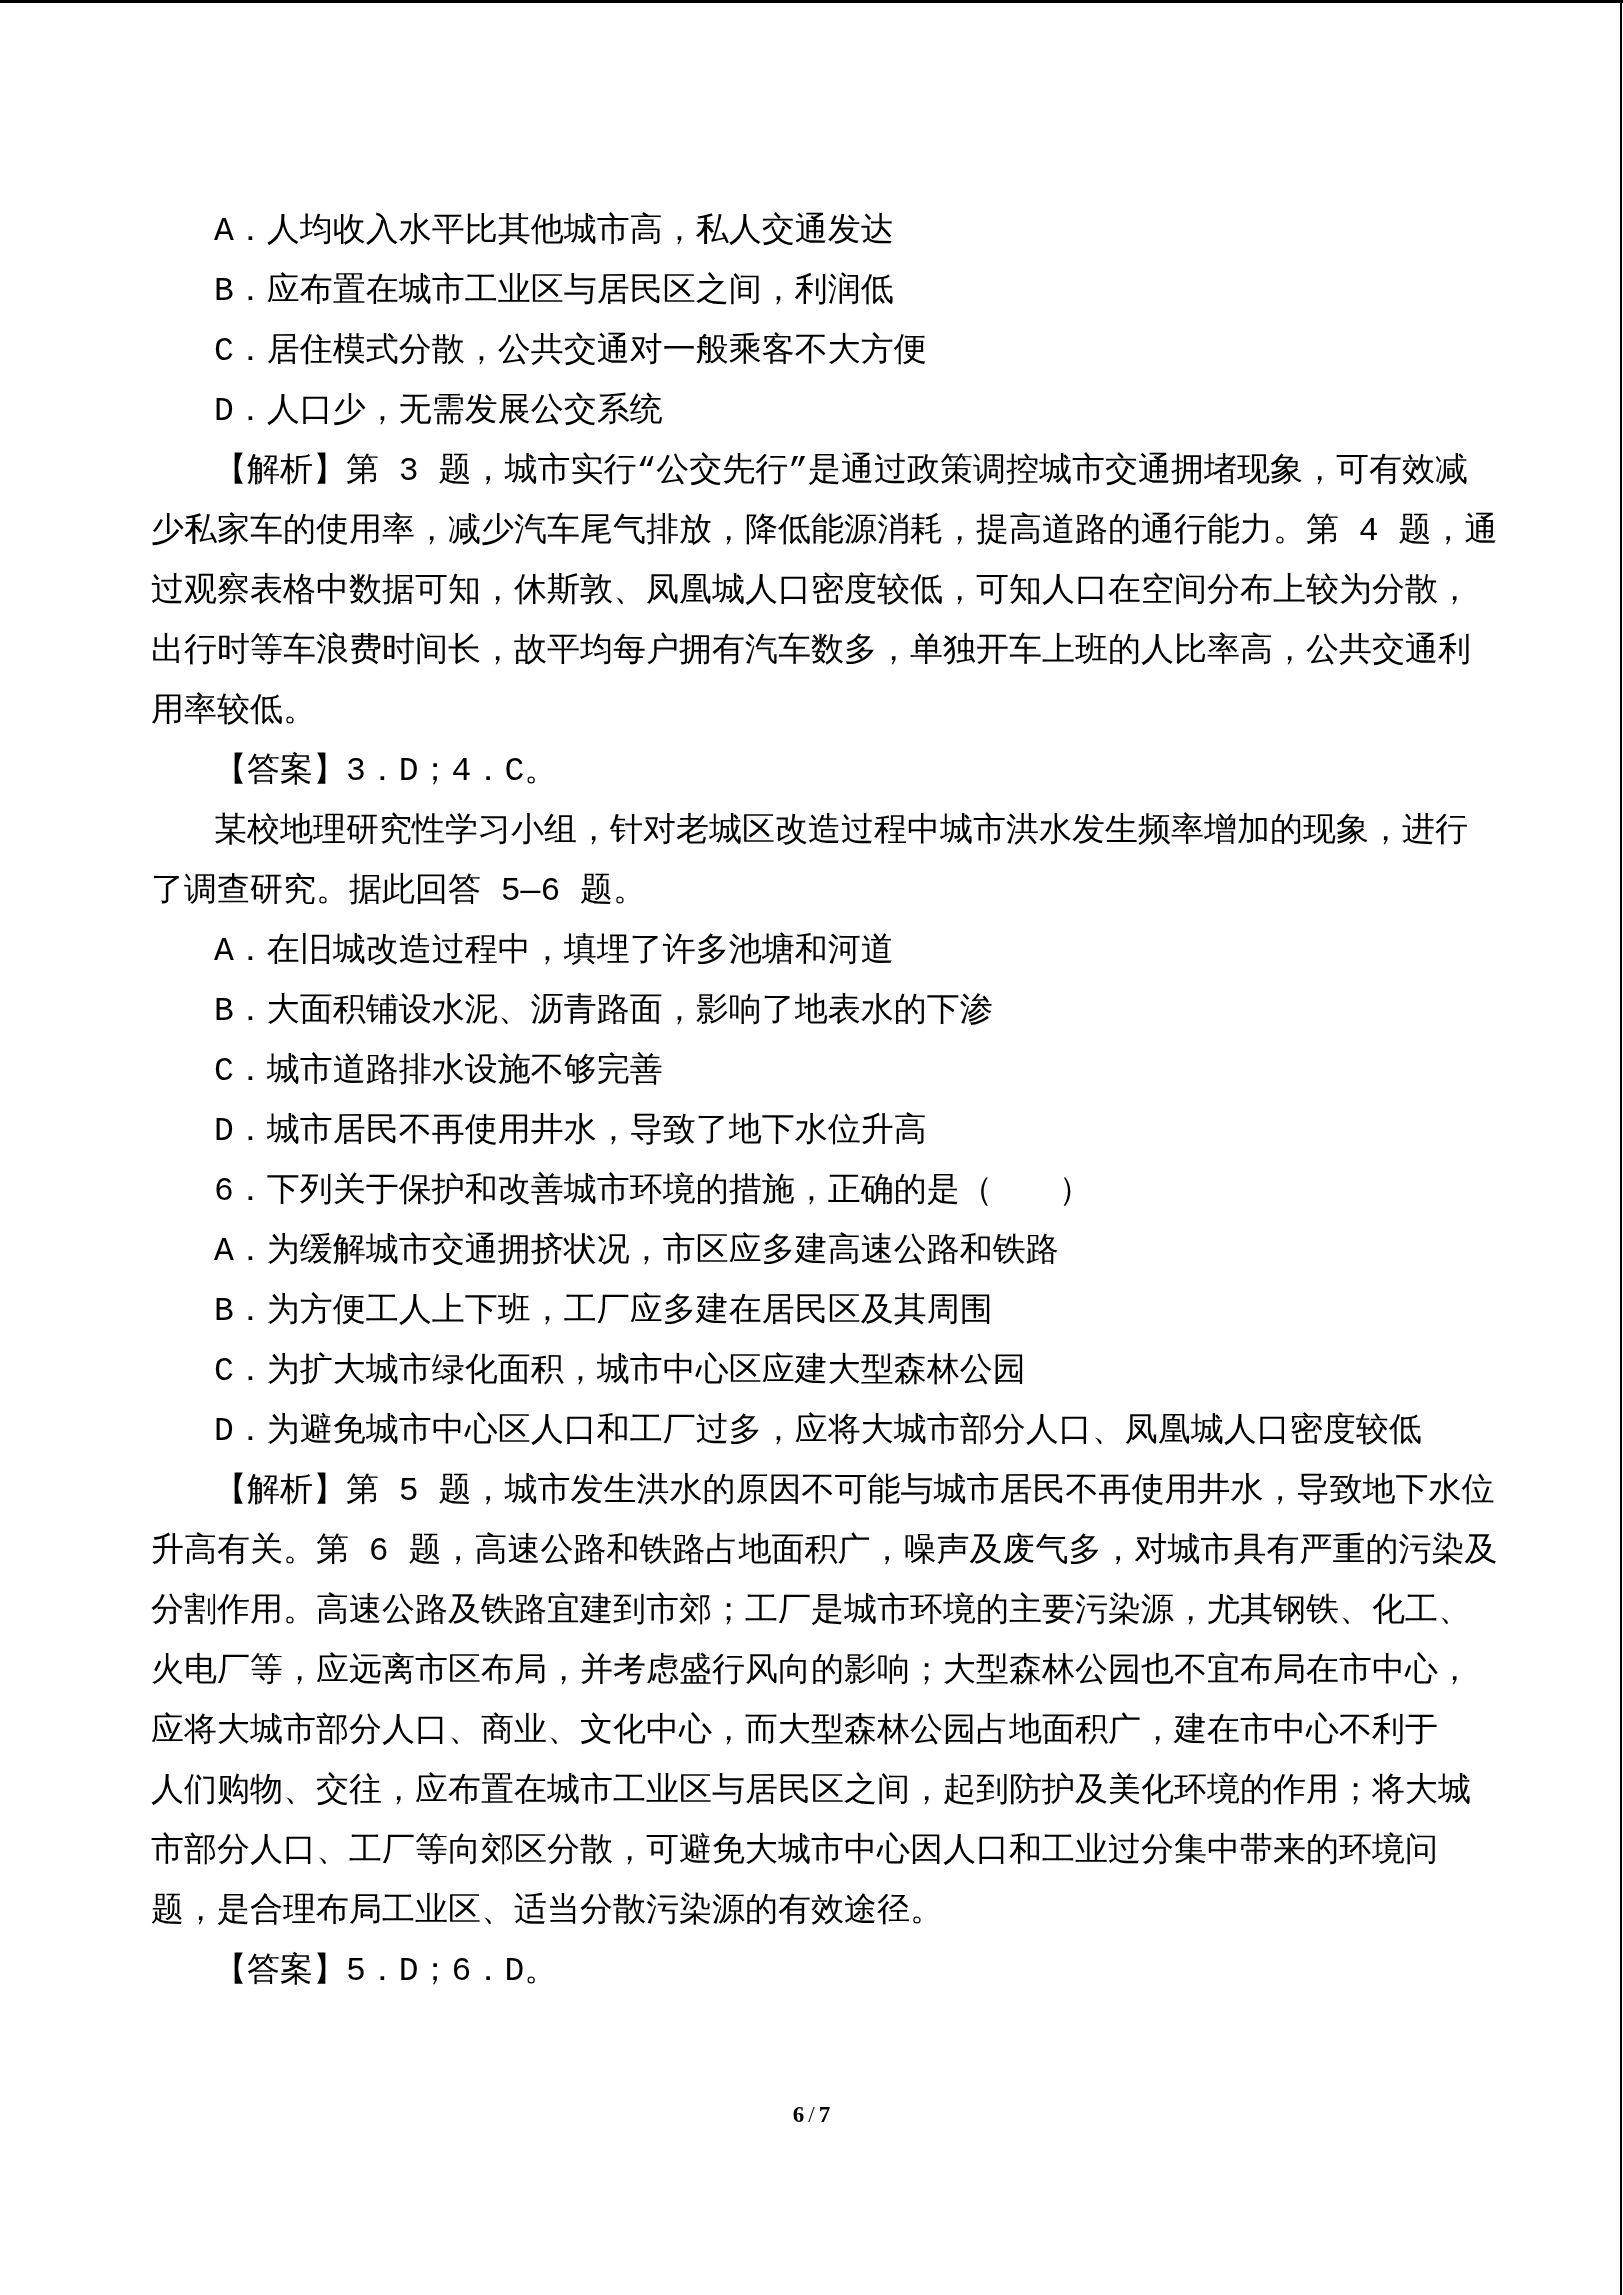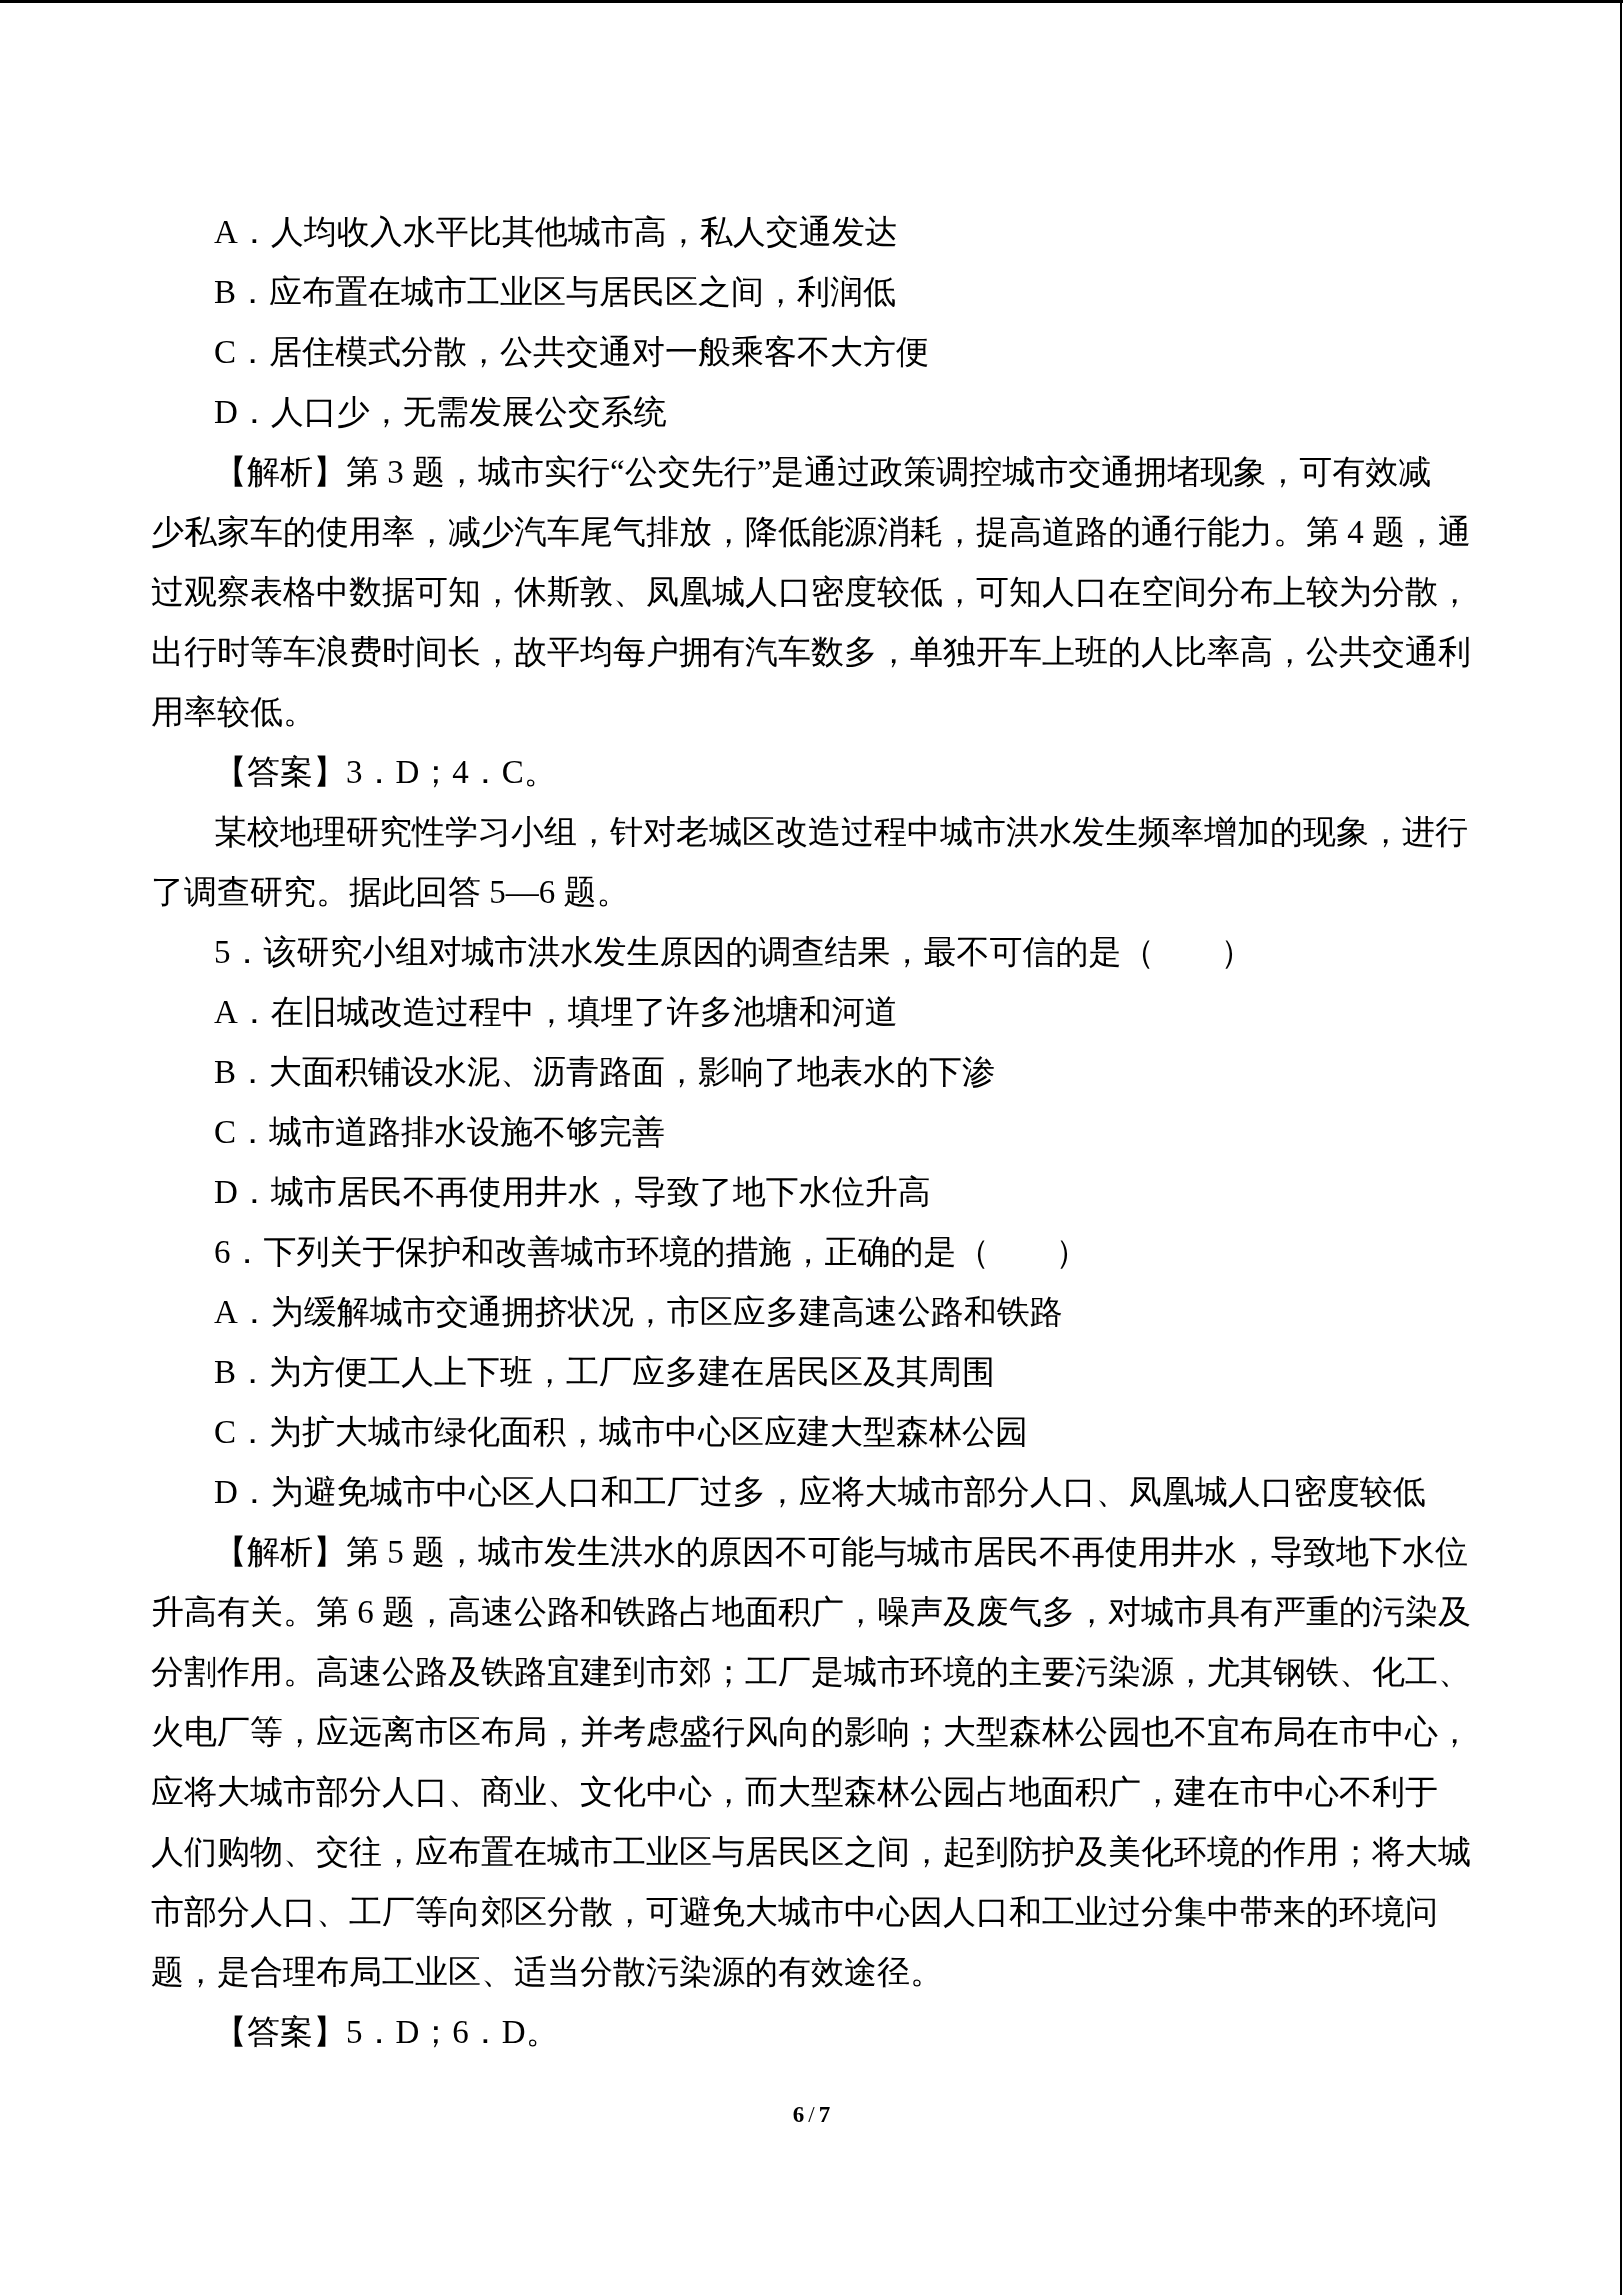--- a/index.html
+++ b/index.html
@@ -26,20 +26,21 @@
     top: 0; right: 1.4px;
     width: 2px; height: 100%;
     background: #000;
   }
   .doc-content {
     position: absolute;
     left: 151px;
     top: 202px;
     width: 1321px;
     font-size: 33px;
+    font-family: Liberation Mono, monospace;
   }
   .doc-line {
     height: 60px;
     line-height: 60px;
     white-space: nowrap;
     text-align: left;
   }
   .doc-line.indent {
     padding-left: 63px;
   }
@@ -73,21 +74,20 @@
     <div class="doc-line indent">C．居住模式分散，公共交通对一般乘客不大方便</div>
     <div class="doc-line indent">D．人口少，无需发展公交系统</div>
     <div class="doc-line indent">【解析】第 3 题，城市实行“公交先行”是通过政策调控城市交通拥堵现象，可有效减</div>
     <div class="doc-line">少私家车的使用率，减少汽车尾气排放，降低能源消耗，提高道路的通行能力。第 4 题，通</div>
     <div class="doc-line">过观察表格中数据可知，休斯敦、凤凰城人口密度较低，可知人口在空间分布上较为分散，</div>
     <div class="doc-line">出行时等车浪费时间长，故平均每户拥有汽车数多，单独开车上班的人比率高，公共交通利</div>
     <div class="doc-line">用率较低。</div>
     <div class="doc-line indent">【答案】3．D；4．C。</div>
     <div class="doc-line indent">某校地理研究性学习小组，针对老城区改造过程中城市洪水发生频率增加的现象，进行</div>
     <div class="doc-line">了调查研究。据此回答 5—6 题。</div>
-    <div class="doc-line indent">5．该研究小组对城市洪水发生原因的调查结果，最不可信的是（　　）</div>
     <div class="doc-line indent">A．在旧城改造过程中，填埋了许多池塘和河道</div>
     <div class="doc-line indent">B．大面积铺设水泥、沥青路面，影响了地表水的下渗</div>
     <div class="doc-line indent">C．城市道路排水设施不够完善</div>
     <div class="doc-line indent">D．城市居民不再使用井水，导致了地下水位升高</div>
     <div class="doc-line indent">6．下列关于保护和改善城市环境的措施，正确的是（　　）</div>
     <div class="doc-line indent">A．为缓解城市交通拥挤状况，市区应多建高速公路和铁路</div>
     <div class="doc-line indent">B．为方便工人上下班，工厂应多建在居民区及其周围</div>
     <div class="doc-line indent">C．为扩大城市绿化面积，城市中心区应建大型森林公园</div>
     <div class="doc-line indent">D．为避免城市中心区人口和工厂过多，应将大城市部分人口、凤凰城人口密度较低</div>
     <div class="doc-line indent">【解析】第 5 题，城市发生洪水的原因不可能与城市居民不再使用井水，导致地下水位</div>

